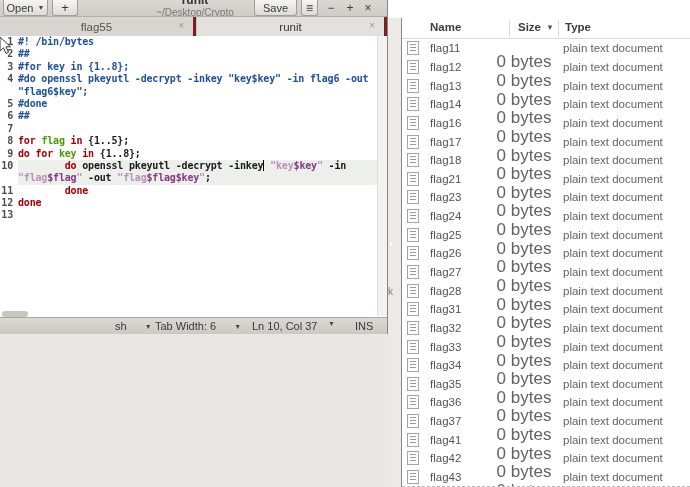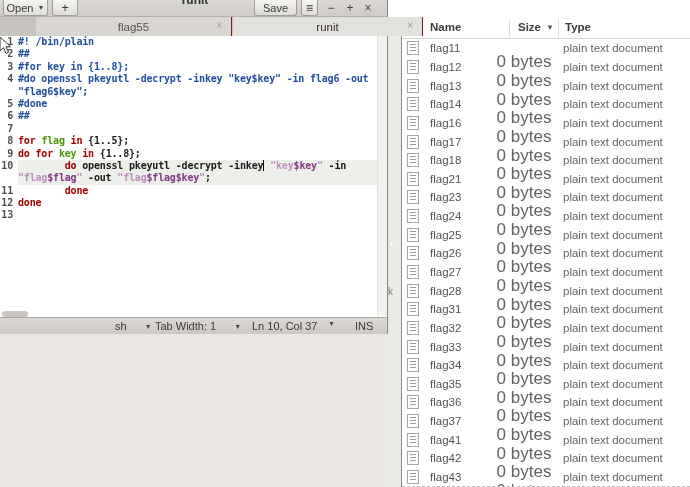--- a/index.html
+++ b/index.html
@@ -62,21 +62,21 @@
   #gedit-title { position:relative; top:-7px; font-size:12px; font-weight:bold; color:#2e3436; }
   #gedit-subtitle { position:relative; top:-7px; font-size:10px; color:#7d7974; }
   #btn-save { left:254px; width:43px; }
   #btn-menu { left:301px; width:17px; font-size:12px; font-weight:bold; }
   .win-ctl { position:absolute; top:1px; width:14px; height:14px; font-size:12px; color:#413f3c;
     display:flex; align-items:center; justify-content:center; }
   #ctl-min { left:324px; } #ctl-max { left:343px; } #ctl-close { left:361px; }
 
   #gedit-tabbar { position:absolute; left:0; top:17px; width:387px; height:19px; background:#c7c3bf; }
   .tab { position:absolute; top:0; height:19px; display:flex; align-items:center; justify-content:center;
-    font-size:11.5px; border-right:1px solid #7f1d1d;margin-left:36px; }
+    font-size:11.5px; border-right:3px solid #7f1d1d; }
   #tab-flag55 { left:0; width:196px; background:#d9d6d2; color:#56524e; }
   #tab-runit  { left:197px; width:190px; background:#e3e1de; color:#39362f; }
   .tab-close { position:absolute; right:9px; top:3px; font-size:10px; color:#9a9690; }
 
   #gedit-text { position:absolute; left:0; top:36px; width:377px; height:280px; background:#ffffff; overflow:hidden; }
   .crow { display:flex; height:12.4px; line-height:12.4px; white-space:pre;
     font-family:"DejaVu Sans Mono", monospace; font-size:10px; font-weight:bold; letter-spacing:-0.18px; }
   .lnum { flex:none; width:13px; text-align:right; margin-right:5px; color:#4c4c4c; font-weight:bold; }
   .ltext { flex:1; }
   .crow.hl .ltext { background:#edefeb; }
@@ -277,39 +277,40 @@
 
 <div id="gedit">
   <div id="gedit-header">
     <div id="btn-open" class="hdr-btn">
       <span>Open</span>
       <span class="arrow">▼</span>
     </div>
     <div id="btn-newtab" class="hdr-btn">+</div>
     <div id="gedit-title-wrap">
       <div id="gedit-title">runit</div>
+      <div id="gedit-subtitle">~/Desktop/Crypto</div>
     </div>
     <div id="btn-save" class="hdr-btn">Save</div>
     <div id="btn-menu" class="hdr-btn">≡</div>
     <div id="ctl-min" class="win-ctl">−</div>
     <div id="ctl-max" class="win-ctl">+</div>
     <div id="ctl-close" class="win-ctl">×</div>
   </div>
   <div id="gedit-tabbar">
     <div id="tab-flag55" class="tab">
       <span>flag55</span>
       <span class="tab-close">×</span>
     </div>
     <div id="tab-runit" class="tab">
       <span>runit</span>
       <span class="tab-close">×</span>
     </div>
   </div>
   <div id="gedit-text">
-      <div class="crow"><span class="lnum">1</span><span class="ltext"><span class="seg-cm">#! /bin/plain</span></span></div>
+      <div class="crow"><span class="lnum">1</span><span class="ltext"><span class="seg-cm">#! /bin/bytes</span></span></div>
       <div class="crow"><span class="lnum">2</span><span class="ltext"><span class="seg-cm">##</span></span></div>
       <div class="crow"><span class="lnum">3</span><span class="ltext"><span class="seg-cm">#for key in {1..8};</span></span></div>
       <div class="crow"><span class="lnum">4</span><span class="ltext"><span class="seg-cm">#do openssl pkeyutl -decrypt -inkey "key$key" -in flag6 -out</span></span></div>
       <div class="crow"><span class="lnum"></span><span class="ltext"><span class="seg-cm">"flag6$key";</span></span></div>
       <div class="crow"><span class="lnum">5</span><span class="ltext"><span class="seg-cm">#done</span></span></div>
       <div class="crow"><span class="lnum">6</span><span class="ltext"><span class="seg-cm">##</span></span></div>
       <div class="crow"><span class="lnum">7</span><span class="ltext"></span></div>
       <div class="crow"><span class="lnum">8</span><span class="ltext"><span class="seg-kw">for </span><span class="seg-var">flag </span><span class="seg-kw">in </span><span class="seg-pl">{1..5};</span></span></div>
       <div class="crow"><span class="lnum">9</span><span class="ltext"><span class="seg-kw">do for </span><span class="seg-var">key </span><span class="seg-kw">in </span><span class="seg-pl">{1..8};</span></span></div>
       <div class="crow hl"><span class="lnum">10</span><span class="ltext"><span class="seg-pl">        </span><span class="seg-kw">do </span><span class="seg-pl">openssl pkeyutl -decrypt -inkey</span><span class="seg-cursor"></span><span class="seg-pl"> </span><span class="seg-str">"key</span><span class="seg-pvar">$key</span><span class="seg-str">" </span><span class="seg-pl">-in</span></span></div>
@@ -319,21 +320,21 @@
       <div class="crow"><span class="lnum">13</span><span class="ltext"></span></div>
     </div>
   <div id="gedit-vscroll"></div>
   <div id="gedit-hthumb"></div>
   <div id="gedit-status">
     <span id="st-lang" class="sitem">
         <span>sh</span>
         <span class="mini-arrow">▼</span>
       </span>
     <span id="st-tabw" class="sitem">
-        <span>Tab Width: 1</span>
+        <span>Tab Width: 6</span>
         <span class="mini-arrow">▼</span>
       </span>
     <span id="st-pos" class="sitem">Ln 10, Col 37</span>
     <span id="st-goto" class="sitem">
         <span class="mini-arrow">▼</span>
       </span>
     <span id="st-ins" class="sitem">INS</span>
   </div>
 </div>
 

